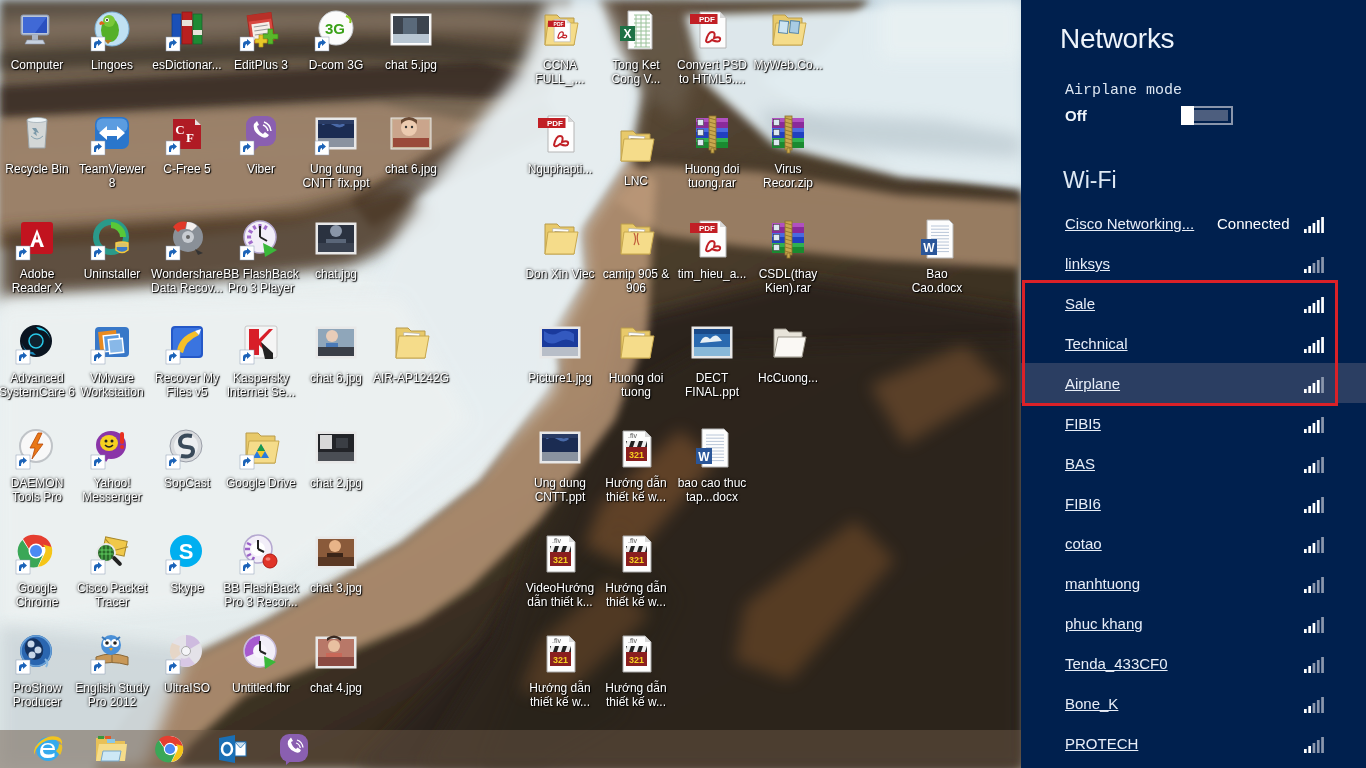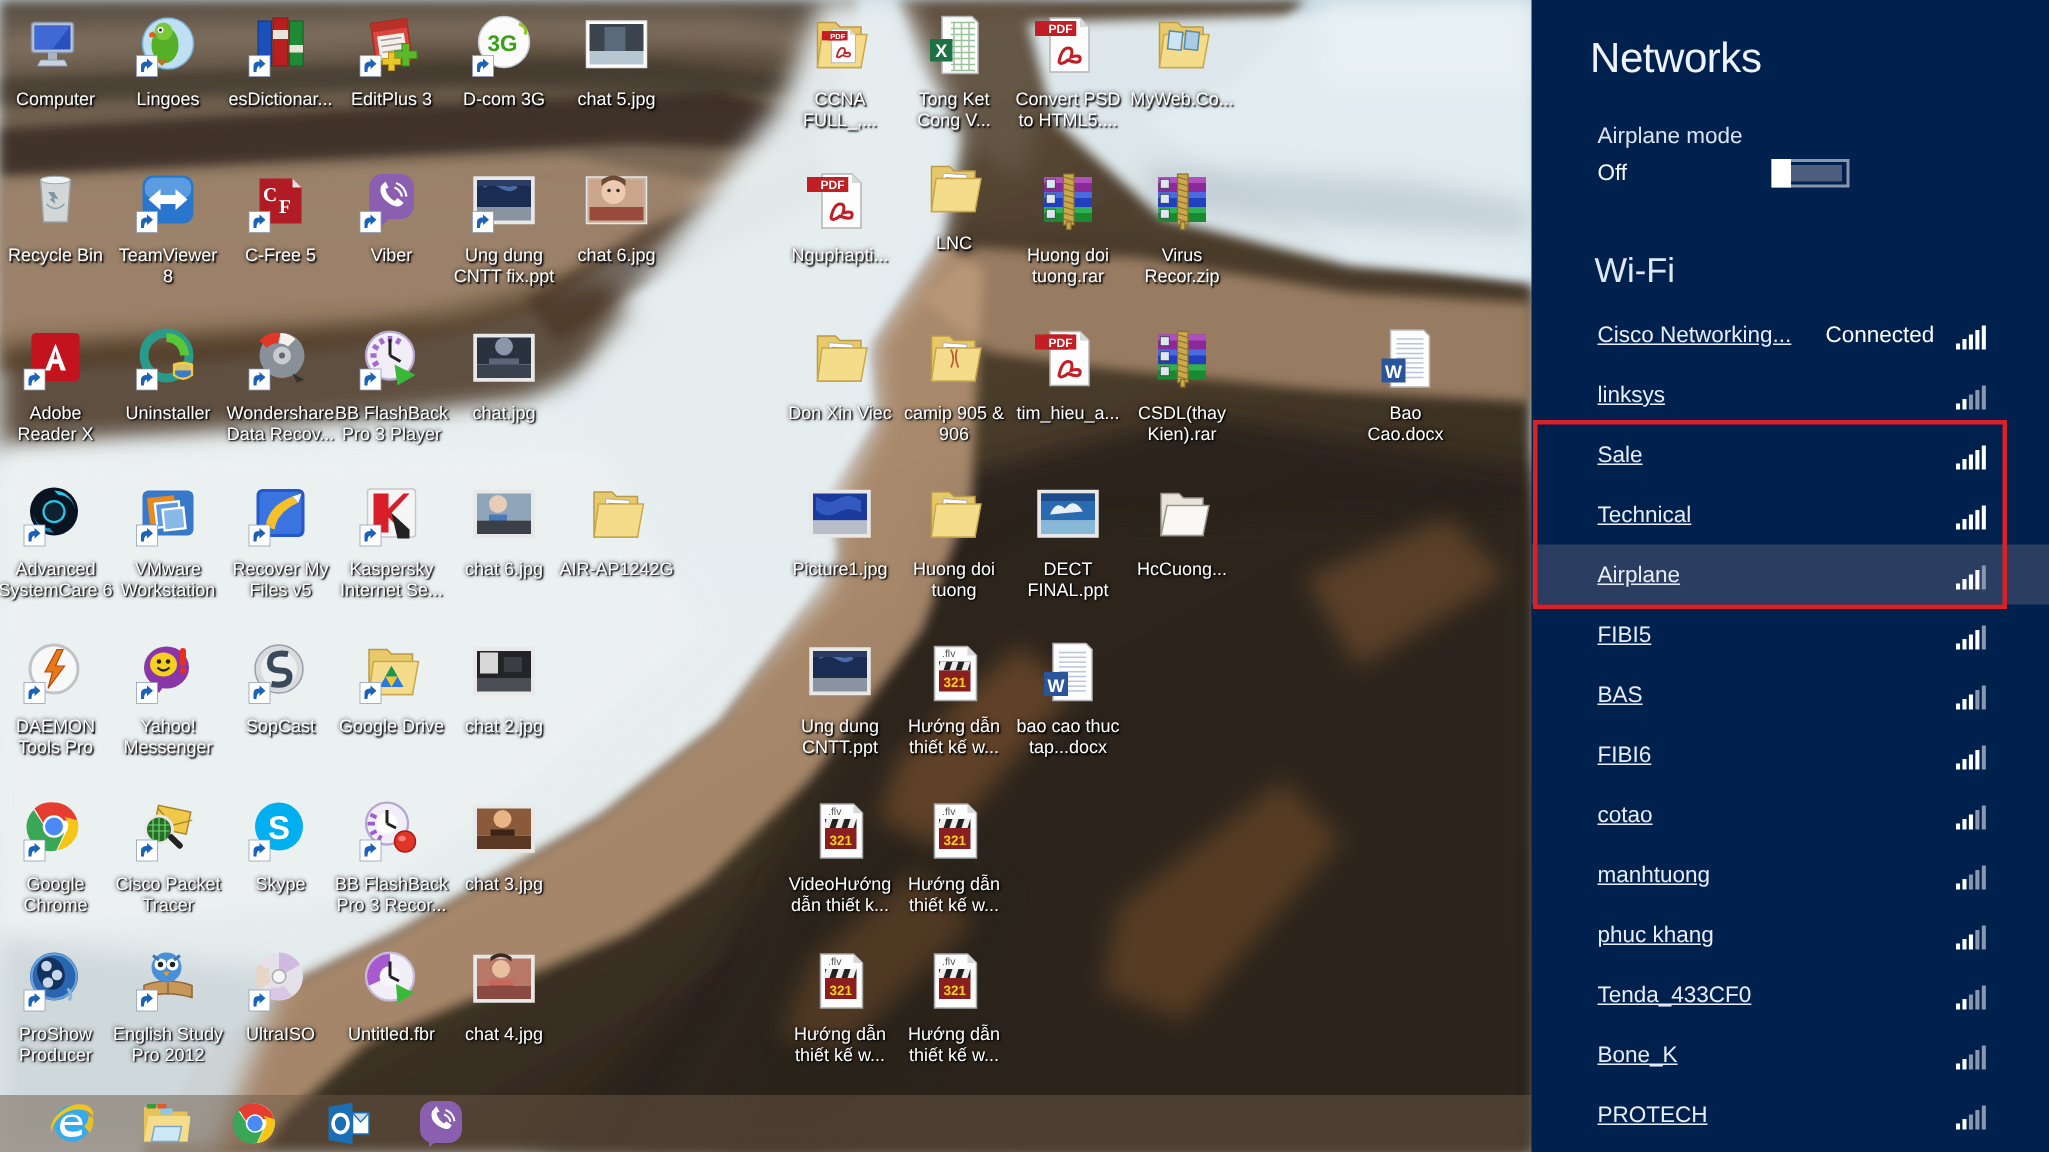--- a/index.html
+++ b/index.html
@@ -1,21 +1,21 @@
 <!DOCTYPE html>
 <html><head><meta charset="utf-8">
 <style>
 html,body{margin:0;padding:0;width:1366px;height:768px;overflow:hidden;background:#dfe9ec;
 font-family:"Liberation Sans",sans-serif;}
 #wall{position:absolute;left:0;top:0;width:1366px;height:768px;}
 #taskbar{position:absolute;left:0;top:730px;width:1366px;height:38px;background:rgba(108,88,70,0.5);}
 #panel{position:absolute;left:1021px;top:0;width:345px;height:768px;background:#00204e;}
 .pt{position:absolute;left:1060px;top:23px;font-size:28px;color:#eef4fb;letter-spacing:-0.3px;}
-.am{position:absolute;left:1065px;top:82px;font-size:15px;color:#dbe5f1;}
-.off{position:absolute;left:1065px;top:107px;font-size:15px;font-weight:normal;color:#f0f5fb;}
+.am{position:absolute;left:1065px;top:82px;font-size:15px;color:#dbe5f1;font-family:Liberation Mono, monospace;}
+.off{position:absolute;left:1065px;top:107px;font-size:15px;font-weight:bold;color:#f0f5fb;}
 #tog{position:absolute;left:1181px;top:106px;width:52px;height:19px;background:#00204e;border:2px solid #8995ab;box-sizing:border-box;}
 #trk{position:absolute;left:11px;top:2px;width:34px;height:11px;background:#4d5e7e;}
 #knob{position:absolute;left:-2px;top:-2px;width:13px;height:19px;background:#fff;}
 .wifi{position:absolute;left:1063px;top:167px;font-size:23px;color:#dde8f4;}
 .nrow{position:absolute;left:1021px;width:345px;height:40px;color:#e8eef8;font-size:15px;}
 .nname{position:absolute;left:44px;top:10px;text-decoration:underline;}
 .conn{position:absolute;left:196px;top:10px;font-weight:normal;color:#fff;}
 .sig{position:absolute;left:283px;top:11px;width:22px;height:18px;}
 #hl{position:absolute;left:1021px;top:363px;width:345px;height:40px;background:#2b3e62;}
 #redbox{position:absolute;left:1022px;top:280px;width:310px;height:120px;border:3px solid #da2128;}
@@ -576,21 +576,21 @@
 <div class="ic" style="left:520px;top:112px"><div class="g"><svg width="44" height="44" viewBox="0 0 44 44">
         <g transform="">
           <path d="M10,4 L30,4 L36,10 L36,40 L10,40 Z" fill="#fdfdfd" stroke="#b5b5b5" stroke-width="1"></path>
           <path d="M30,4 L30,10 L36,10 Z" fill="#d8d8d8"></path>
           <rect x="6,5" y="6" width="22" height="10" fill="#c11f25"></rect>
           <rect x="6.5" y="6" width="21" height="10" fill="#c11f25"></rect>
           <text x="17" y="14" font-size="8" font-weight="bold" fill="#fff" text-anchor="middle" font-family="Liberation Sans">PDF</text>
           <path d="M16,33 Q18,24 22,24 Q26,24 24,30 Q31,28 30,32 Q29,35 22,32 Q17,36 16,33 Z" fill="none" stroke="#c11f25" stroke-width="2"></path>
         </g>
       </svg></div><div class="lb">Nguphapti...</div></div>
-<div class="ic" style="left:596px;top:104px"><div class="g"><svg width="44" height="44" viewBox="0 0 44 44">
+<div class="ic" style="left:596px;top:124px"><div class="g"><svg width="44" height="44" viewBox="0 0 44 44">
         <path d="M7,7 L19,7 L22,10 L36,10 L36,37 L7,37 Z" fill="#e8c96a" stroke="#b89b4a" stroke-width="1"></path>
         <rect x="14" y="12" width="16" height="22" fill="#fdfdfb" stroke="#aaa" stroke-width="0.6" transform="rotate(4 22 23)"></rect>
         <line x1="16" y1="15" x2="28" y2="15" stroke="#777" stroke-width="0.8" transform="rotate(4 22 23)"></line>
         <line x1="16" y1="18" x2="28" y2="18" stroke="#777" stroke-width="0.8" transform="rotate(4 22 23)"></line>
         <line x1="16" y1="21" x2="28" y2="21" stroke="#777" stroke-width="0.8" transform="rotate(4 22 23)"></line>
         <line x1="16" y1="24" x2="28" y2="24" stroke="#777" stroke-width="0.8" transform="rotate(4 22 23)"></line>
         <line x1="16" y1="27" x2="28" y2="27" stroke="#777" stroke-width="0.8" transform="rotate(4 22 23)"></line>
         <line x1="16" y1="30" x2="28" y2="30" stroke="#777" stroke-width="0.8" transform="rotate(4 22 23)"></line>
         <line x1="16" y1="33" x2="28" y2="33" stroke="#777" stroke-width="0.8" transform="rotate(4 22 23)"></line>
         <path d="M7,37 L10,15 L40,15 L36,37 Z" fill="#f5dc8a" stroke="#c8a84e" stroke-width="1"></path>

